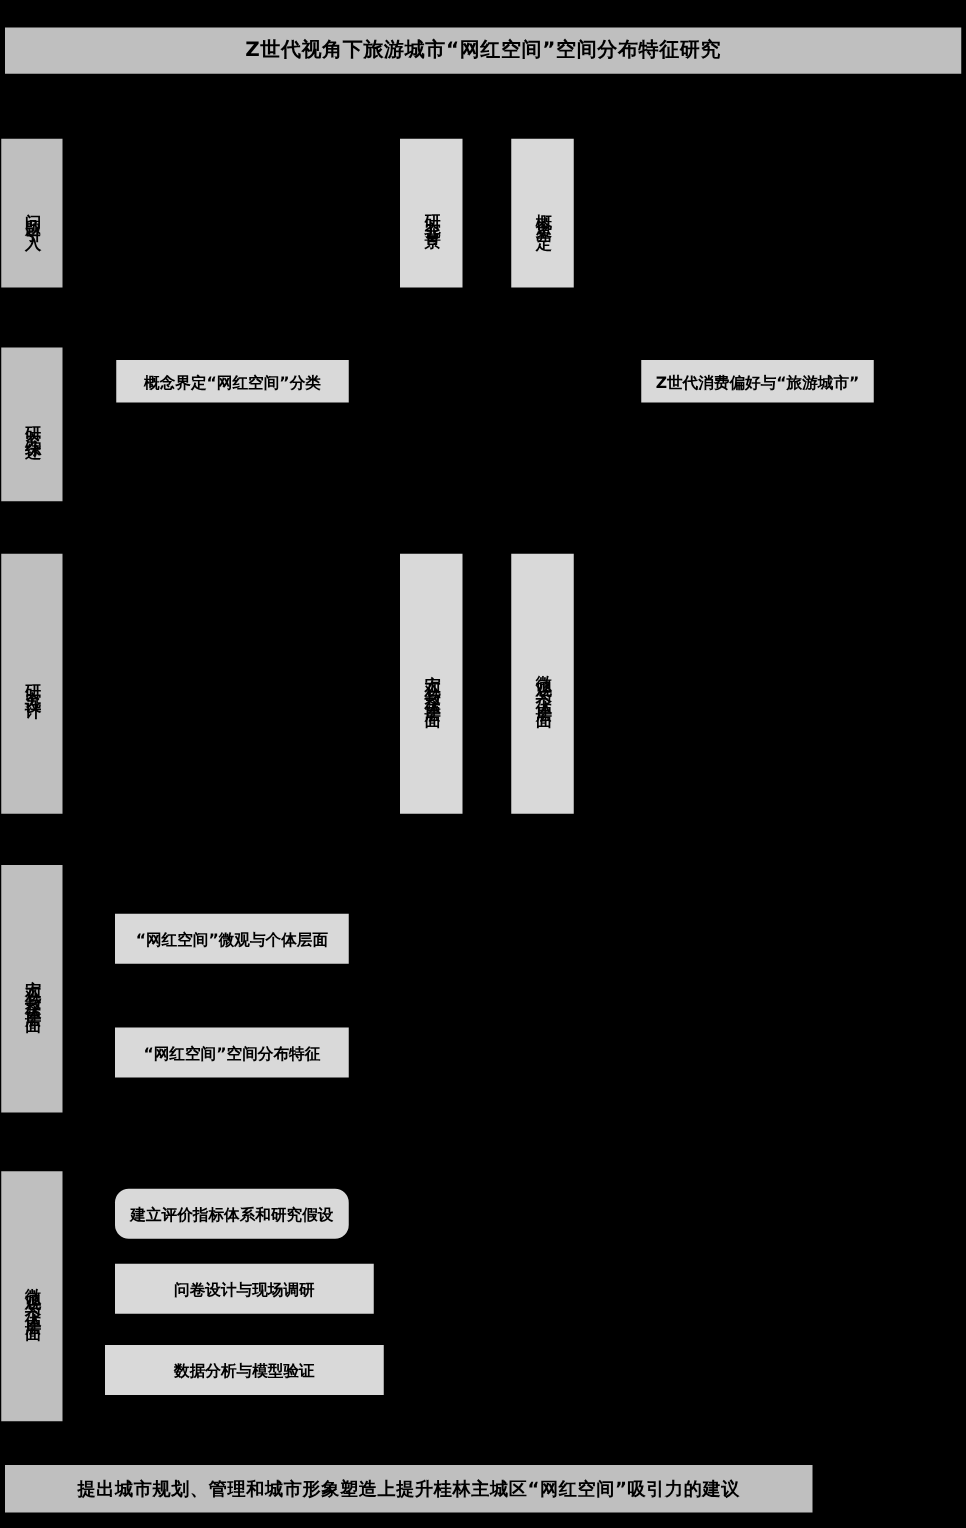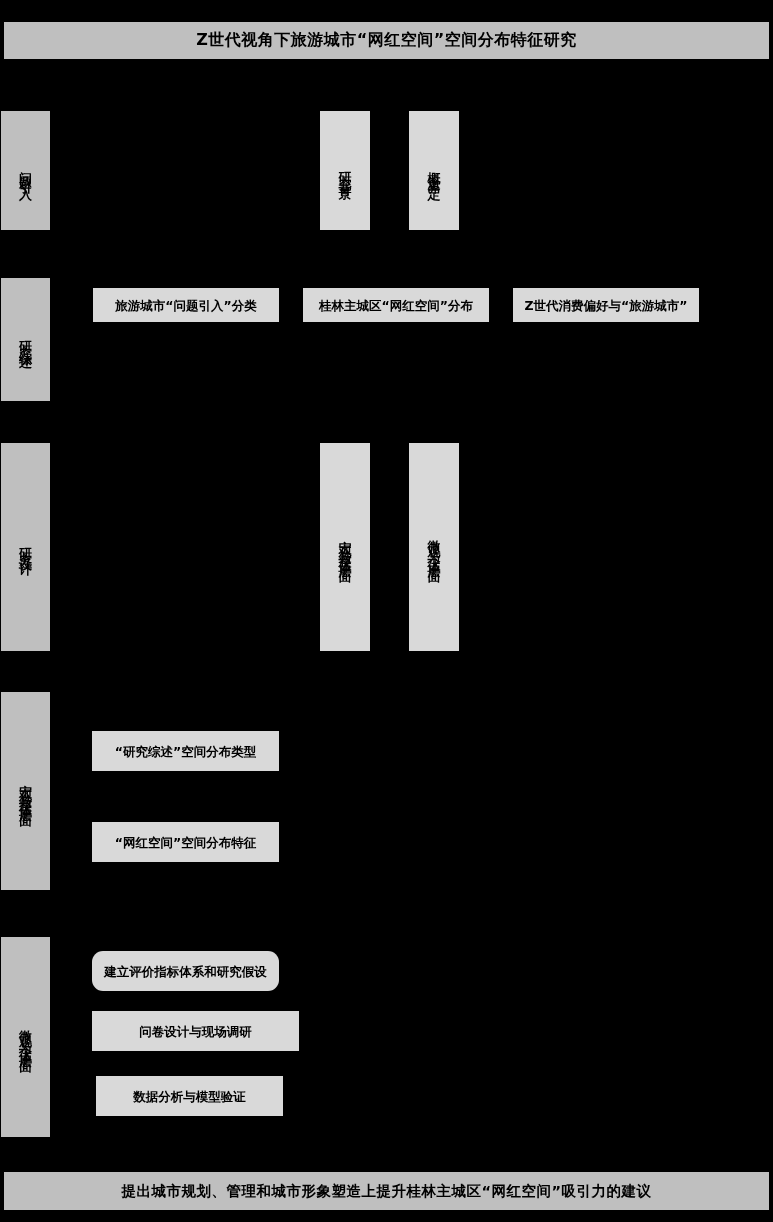--- a/index.html
+++ b/index.html
@@ -35,21 +35,21 @@
   #title-banner {
     left: 4px;
     top: 22px;
     width: 765px;
     height: 37px;
     font-size: 16px;
   }
   #conclusion-banner {
     left: 4px;
     top: 1172px;
-    width: 765px;
+    width: 646px;
     height: 38px;
     font-size: 14.5px;
   }
   
   .stage-label {
     position: absolute;
     left: 1px;
     width: 49px;
     background: #BFBFBF;
     display: flex;
@@ -121,56 +121,53 @@
 
   <div class="vbox" style="left:320px; top:111px; height:119px;">
     <span>研究背景</span>
   </div>
 
   <div class="vbox" style="left:409px; top:111px; height:119px;">
     <span>概念界定</span>
   </div>
 
   <div class="hbox" style="left:93px; top:288px; width:186px; height:34px;">
-    <span>旅游城市“问题引入”分类</span>
+    <span>概念界定“网红空间”分类</span>
   </div>
 
-  <div class="hbox" style="left:303px; top:288px; width:186px; height:34px;">
-    <span>桂林主城区“网红空间”分布</span>
-  </div>
 
   <div class="hbox" style="left:513px; top:288px; width:186px; height:34px;">
     <span>Z世代消费偏好与“旅游城市”</span>
   </div>
 
   <div class="vbox" style="left:320px; top:443px; height:208px;">
     <span>宏观与整体层面</span>
   </div>
 
   <div class="vbox" style="left:409px; top:443px; height:208px;">
     <span>微观与个体层面</span>
   </div>
 
   <div class="hbox" style="left:92px; top:731px; width:187px; height:40px;">
-    <span>“研究综述”空间分布类型</span>
+    <span>“网红空间”微观与个体层面</span>
   </div>
 
   <div class="hbox" style="left:92px; top:822px; width:187px; height:40px;">
     <span>“网红空间”空间分布特征</span>
   </div>
 
   <div class="hbox" style="left:92px; top:951px; width:187px; height:40px;border-radius:11px;">
     <span>建立评价指标体系和研究假设</span>
   </div>
 
   <div class="hbox" style="left:92px; top:1011px; width:207px; height:40px;">
     <span>问卷设计与现场调研</span>
   </div>
 
-  <div class="hbox" style="left:96px; top:1076px; width:187px; height:40px;">
+  <div class="hbox" style="left:84px; top:1076px; width:223px; height:40px;">
     <span>数据分析与模型验证</span>
   </div>
 
   <div id="conclusion-banner" class="banner">
     <span>提出城市规划、管理和城市形象塑造上提升桂林主城区“网红空间”吸引力的建议</span>
   </div>
 
 </div>
 
 </body></html>

